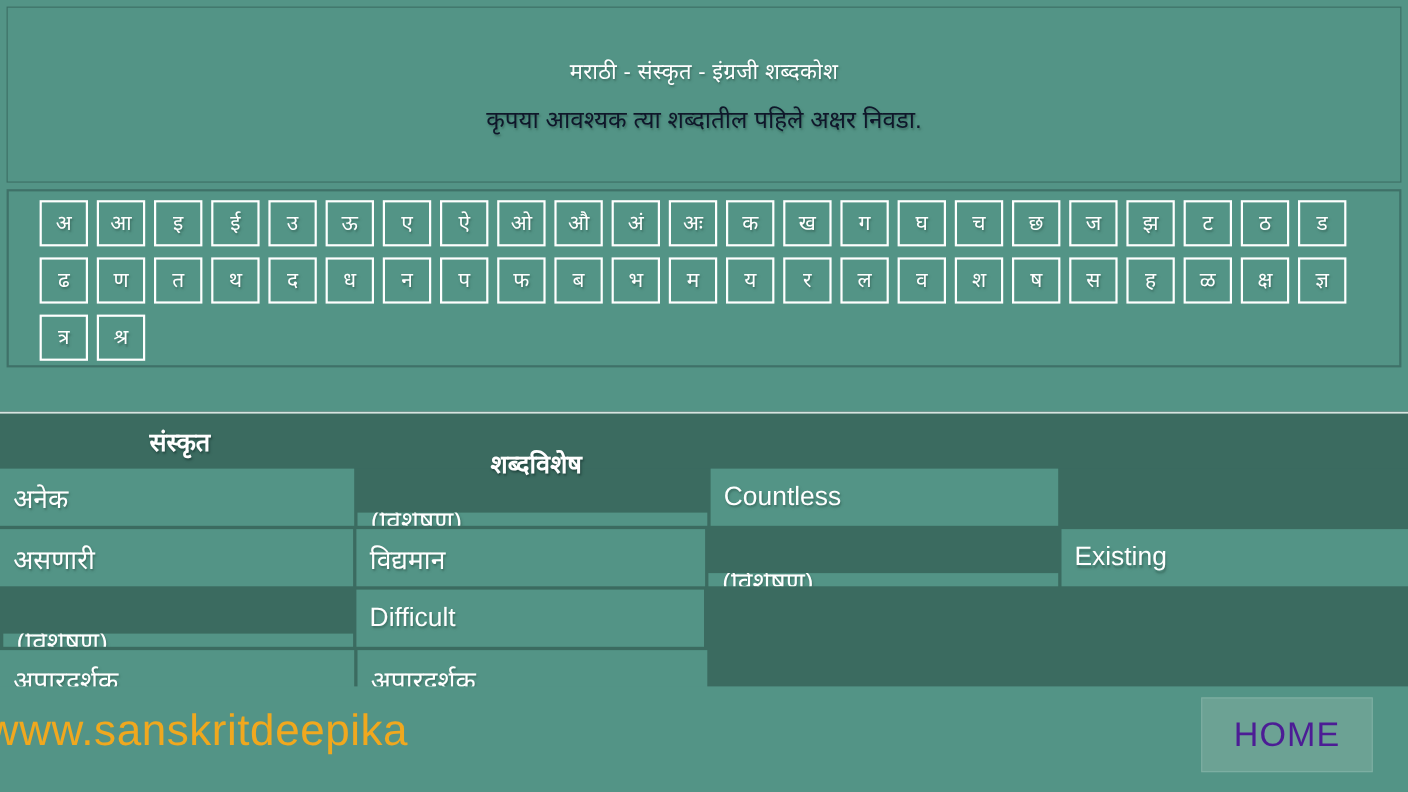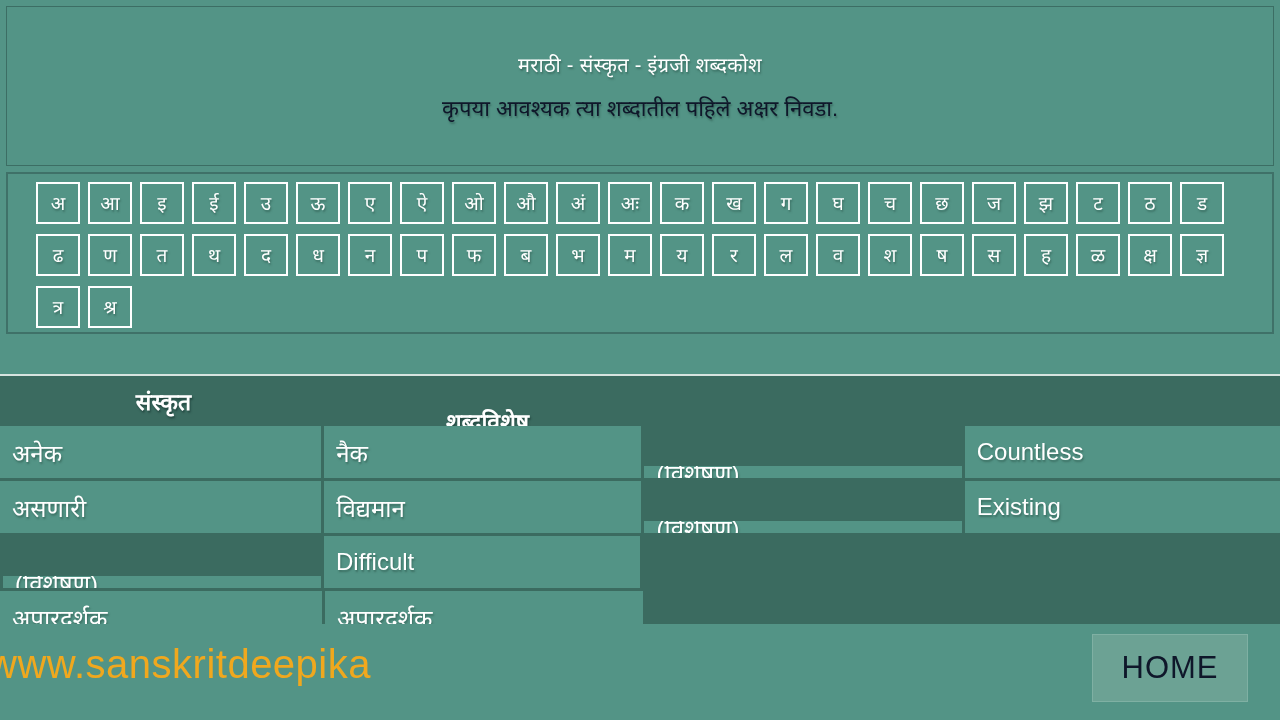--- a/index.html
+++ b/index.html
@@ -154,21 +154,21 @@
     letter-spacing: 0.5px;
   }
   .home-button {
     position: absolute;
     left: 1092px;
     top: 10px;
     width: 156px;
     height: 68px;
     background: #6ca294;
     border: 1px solid #7fb0a3;
-    color: #0f172a;
+    color: #4c1d95;
     font-size: 31px;
     display: flex;
     align-items: center;
     justify-content: center;
     cursor: pointer;
     letter-spacing: 1px;
   }
 </style>
 </head>
 <body>
@@ -238,21 +238,20 @@
     </div>
 
   <div class="table-wrap">
     <div class="table-head" id="thead">
         <div class="th c1">संस्कृत</div>
         <div class="th c2">शब्दविशेष</div>
       </div>
     <div id="tbody">
         <div class="tr">
           <div class="td c0">अनेक</div>
-          <div class="td c1">नैक</div>
           <div class="td c2">(विशेषण)</div>
           <div class="td c3">Countless</div>
         </div>
         <div class="tr">
           <div class="td c0">असणारी</div>
           <div class="td c1">विद्यमान</div>
           <div class="td c2">(विशेषण)</div>
           <div class="td c3">Existing</div>
         </div>
         <div class="tr">

